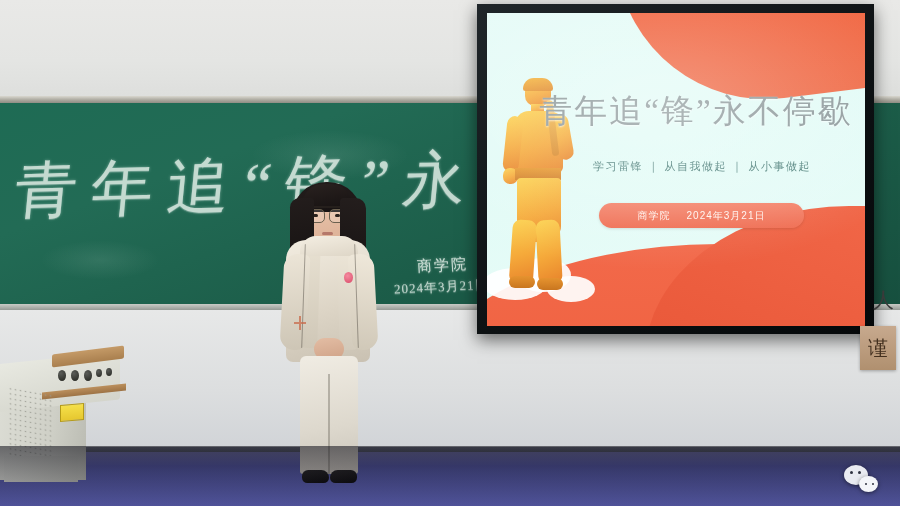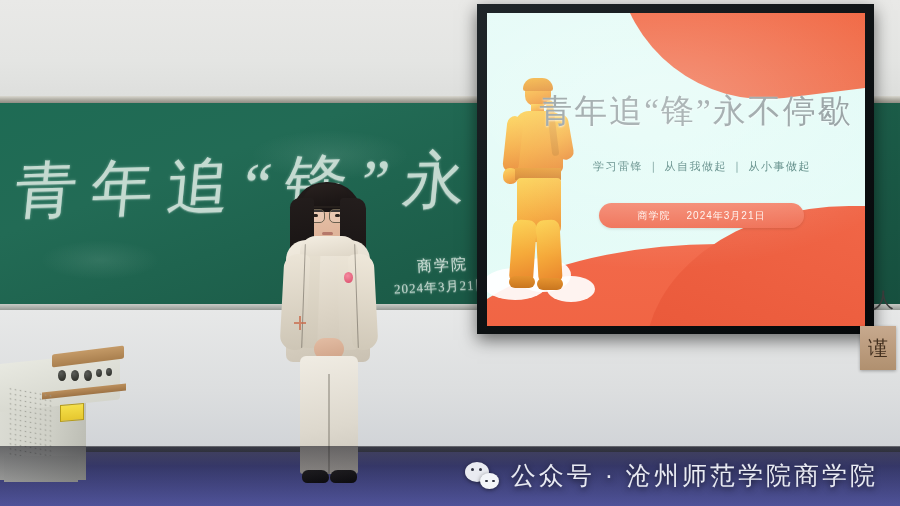--- a/index.html
+++ b/index.html
@@ -295,16 +295,15 @@
   <div class="wm-bar"></div>
   <div class="wm">
     <div class="wechat">
       <div class="b1"></div>
       <div class="wdot" style="left:6px;top:6px;width:3px;height:3px;"></div>
       <div class="wdot" style="left:14px;top:6px;width:3px;height:3px;"></div>
       <div class="b2"></div>
       <div class="wdot" style="right:11px;bottom:7px;width:2.4px;height:2.4px;"></div>
       <div class="wdot" style="right:4px;bottom:7px;width:2.4px;height:2.4px;"></div>
     </div>
-    <div class="wm-text">公众号 · 沧州师范学院商学院</div>
   </div>
 
 </div>
 
 </body></html>

